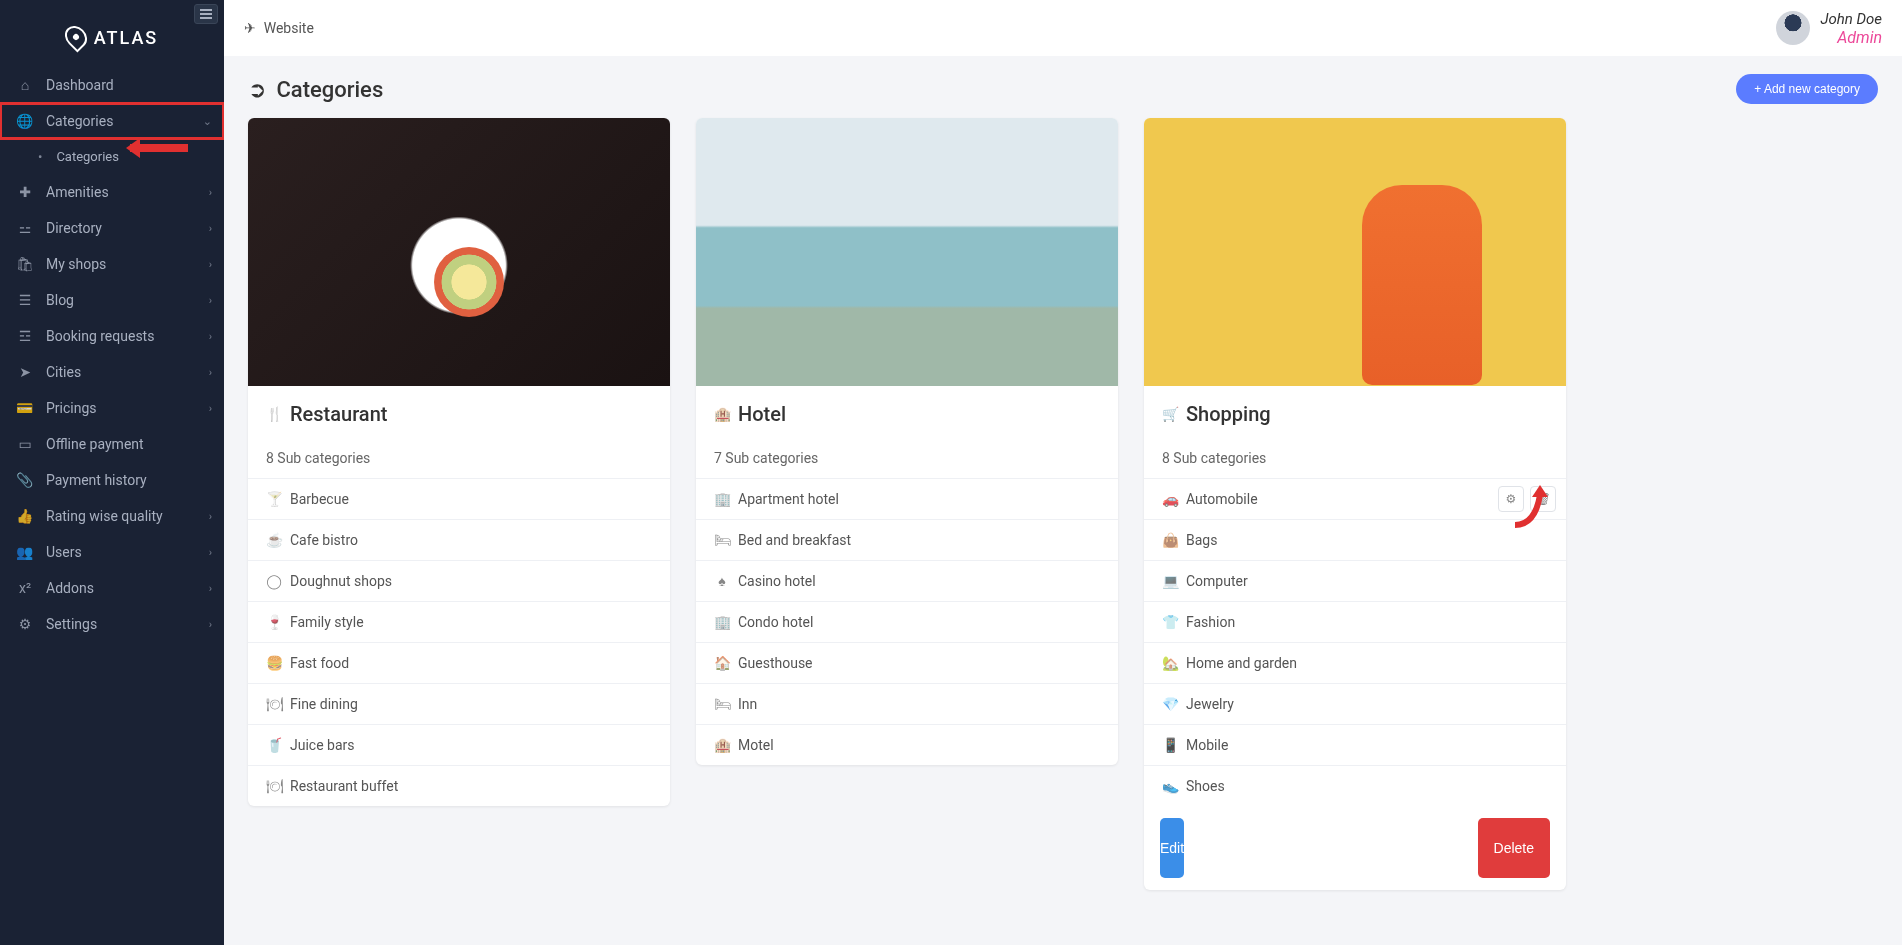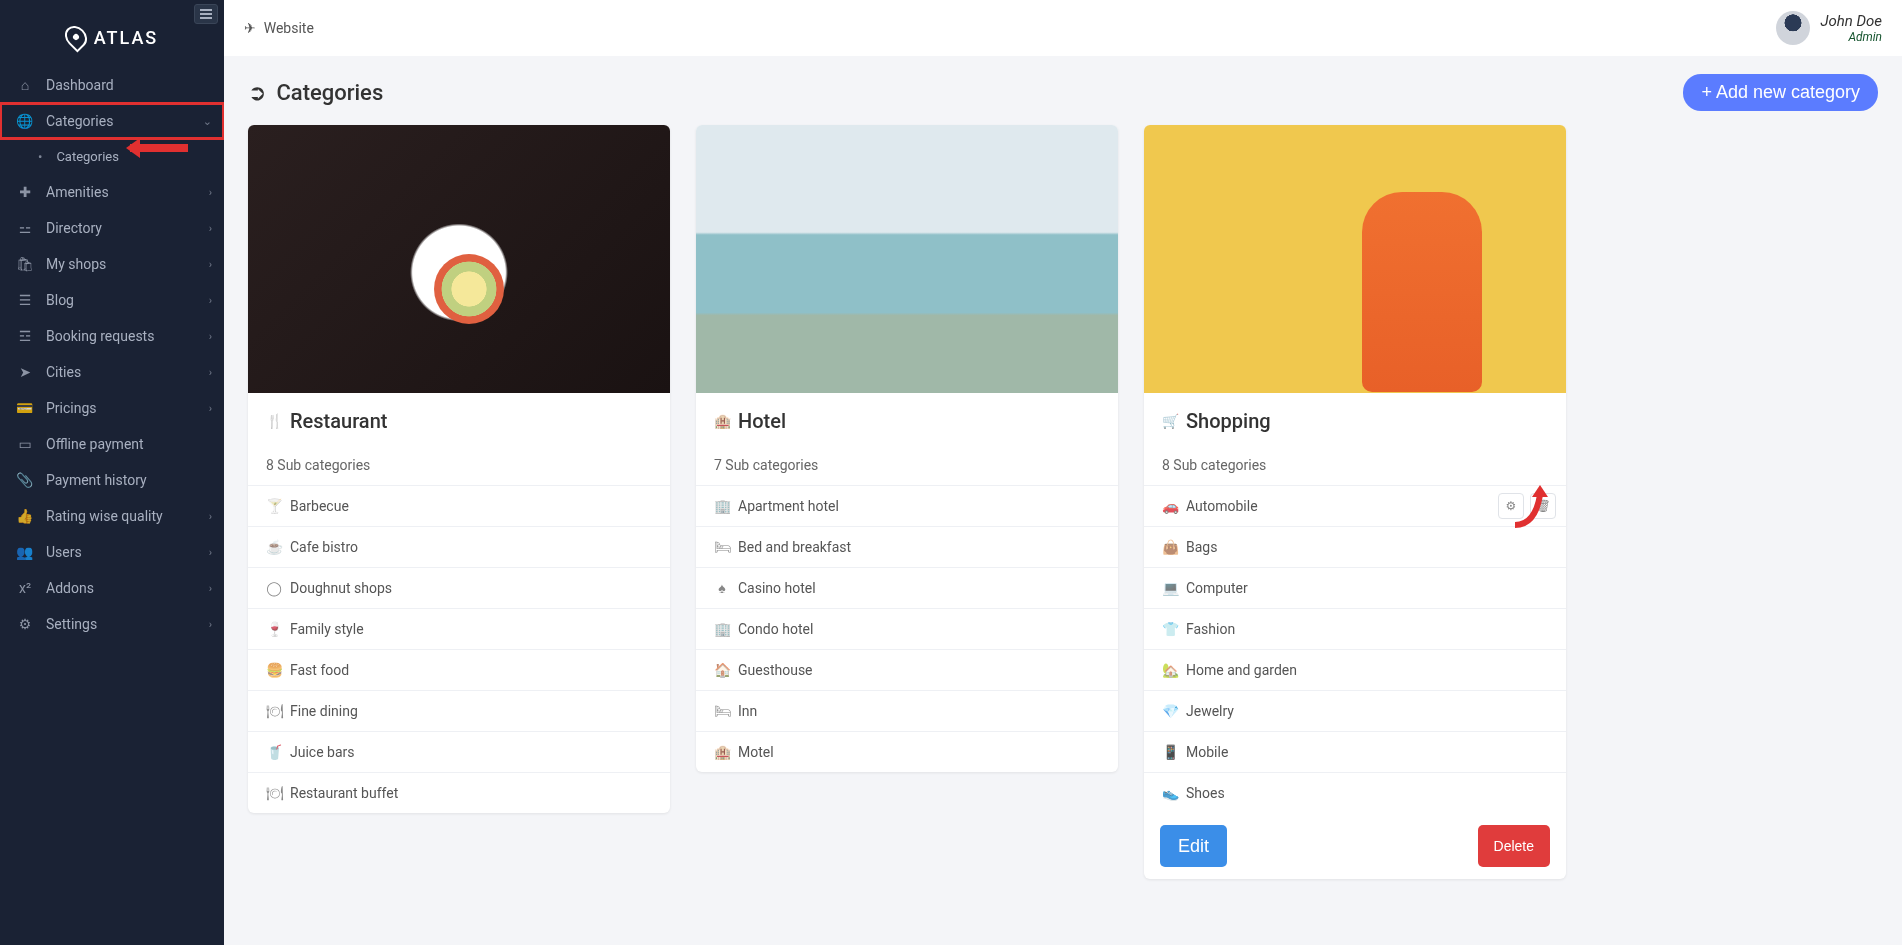--- a/index.html
+++ b/index.html
@@ -22,44 +22,44 @@
 .sub-nav-item { display: flex; align-items: center; padding: 10px 16px 10px 38px; font-size: 13px; cursor: pointer; }
 .sub-nav-item::before { content: "•"; margin-right: 14px; opacity: 0.7; }
 
 
 .main { margin-left: 224px; min-height: 100vh; }
 .topbar { background: #fff; height: 56px; display: flex; align-items: center; justify-content: space-between; padding: 0 20px; }
 .website-link { display: flex; align-items: center; gap: 8px; color: #555; font-size: 14px; cursor: pointer; }
 .user-block { display: flex; align-items: center; gap: 10px; font-style: italic; }
 .avatar { width: 34px; height: 34px; border-radius: 50%; background: radial-gradient(circle at 50% 35%, #2b3a55 30%, #d0d4db 31%); }
 .user-name { font-size: 15px; color: #333; }
-.user-role { font-size: 12px; color: #14532d; text-align: right; }
+.user-role { font-size: 16px; color: #ec4899; text-align: right; }
 
 .page-head { display: flex; align-items: center; justify-content: space-between; padding: 18px 24px 14px; }
 .page-title { display: flex; align-items: center; gap: 10px; font-size: 22px; font-weight: 500; color: #333; }
-.btn-add { background: #5b7cff; color: #fff; border: none; border-radius: 18px; padding: 8px 18px; font-size: 18px; cursor: pointer; }
+.btn-add { background: #5b7cff; color: #fff; border: none; border-radius: 18px; padding: 8px 18px; font-size: 12px; cursor: pointer; }
 
 .cards { display: flex; gap: 26px; padding: 0 24px 24px; align-items: flex-start; }
 .card { background: #fff; border-radius: 6px; overflow: hidden; box-shadow: 0 1px 3px rgba(0,0,0,0.08); width: 422px; }
 .card-img { height: 268px; background: #ddd; }
 .img-restaurant { background: radial-gradient(circle at 50% 55%, #fff 18%, transparent 19%), linear-gradient(135deg, #2a1f1f, #1a1212); position:relative; }
 .img-restaurant::after{content:"";position:absolute;left:44%;top:48%;width:70px;height:70px;border-radius:50%;background:radial-gradient(circle,#f5e89a 35%,#c0d080 36% 55%, #e06040 56%);}
 .img-hotel { background: linear-gradient(to bottom, #dfe9ee 40%, #8fc0c8 41% 70%, #a0b8a8 71%); }
 .img-shopping { background: linear-gradient(#f0c84e,#f0c84e); position:relative; }
 .img-shopping::after{content:"";position:absolute;right:20%;top:25%;width:120px;height:200px;background:linear-gradient(#f07030,#e86028);border-radius:40px 40px 10px 10px;}
 .card-header { padding: 16px 18px 12px; }
 .card-title { font-size: 20px; font-weight: 500; color: #333; display: flex; align-items: center; gap: 8px; }
 .card-sub { font-size: 14px; color: #666; margin-top: 24px; }
 .sub-list { list-style: none; }
 .sub-item { padding: 12px 18px; border-top: 1px solid #eef0f4; font-size: 14px; color: #555; display: flex; align-items: center; gap: 8px; position: relative; }
 .sub-item .actions { position: absolute; right: 10px; display: flex; gap: 6px; }
 .action-btn { width: 26px; height: 26px; border: 1px solid #e0e3e8; border-radius: 4px; background: #fff; display: flex; align-items: center; justify-content: center; color: #888; cursor: pointer; font-size: 12px; }
 .card-footer { padding: 12px 16px; display: flex; justify-content: space-between; }
-.btn-edit { background: #3b8ee8; color: #fff; border: none; border-radius: 5px; padding: 6px 18px; font-size: 18px; cursor: pointer; }
-.btn-delete { background: #e03c3c; color: #fff; border: none; border-radius: 5px; padding: 13px 16px; font-size: 14px; cursor: pointer; }
+.btn-edit { background: #3b8ee8; color: #fff; border: none; border-radius: 5px; padding: 6px 0; font-size: 14px; cursor: pointer; }
+.btn-delete { background: #e03c3c; color: #fff; border: none; border-radius: 5px; padding: 22px 16px; font-size: 14px; cursor: pointer; }
 .mini-icon { font-size: 14px; width: 16px; display: inline-block; text-align: center; opacity: 0.7; }
 
 
 .arrow-red { position: absolute; background: #e03030; }
 .arrow1 { left: 130px; top: 144px; width: 58px; height: 8px; }
 .arrow1::before { content:""; position:absolute; left:-14px; top:-6px; border: 10px solid transparent; border-right: 14px solid #e03030; }
 .arrow2 { position: fixed; left: 1510px; top: 485px; width: 40px; height: 45px; pointer-events: none; }
 .arrow2 svg { overflow: visible; }
 </style>
 </head>

